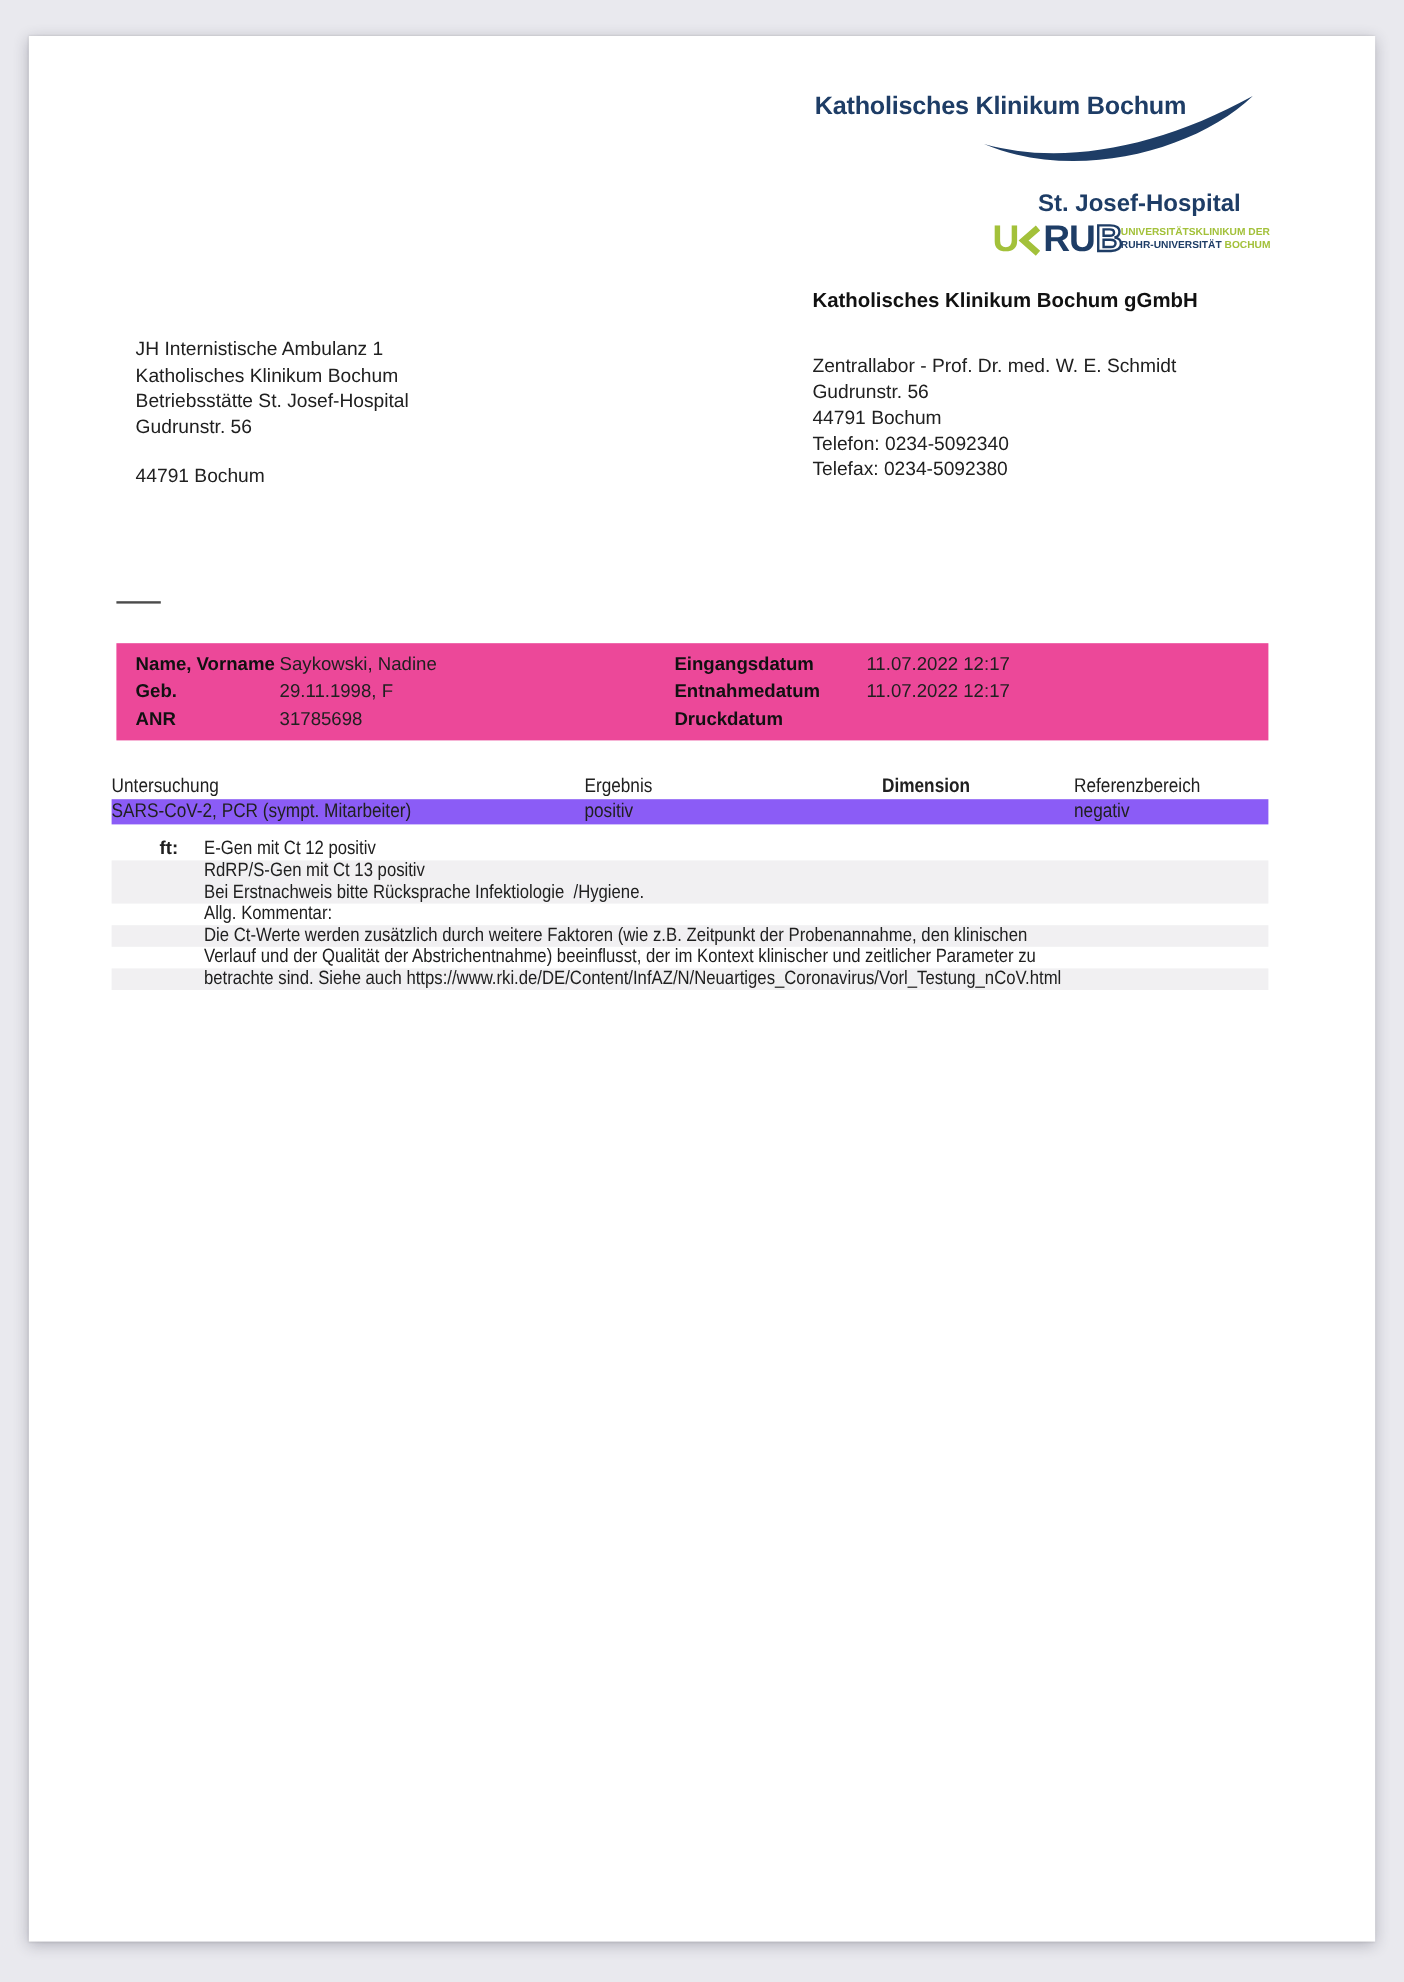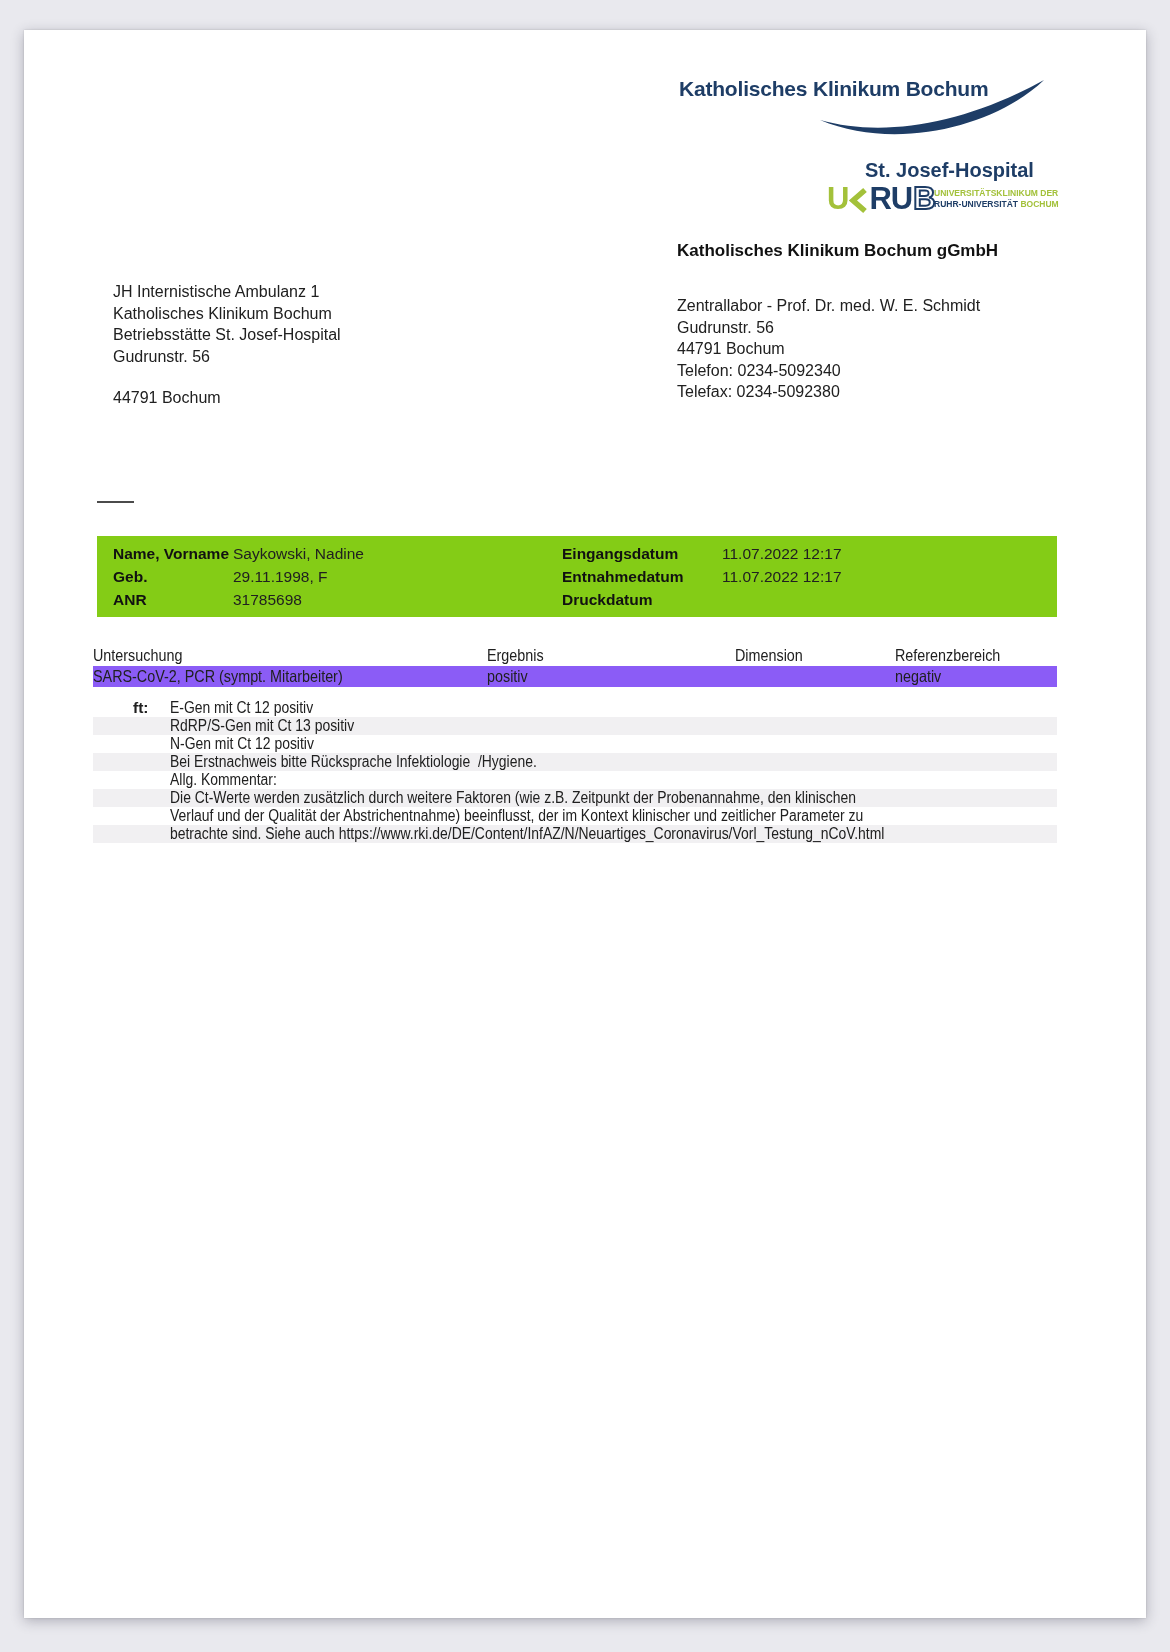--- a/index.html
+++ b/index.html
@@ -43,30 +43,30 @@
   .uni-caption .green{color:var(--green);}
   
   .company-title{left:653px;top:211px;font-size:17px;font-weight:bold;color:#111;}
   .addr{font-size:16px;line-height:21.5px;color:#202020;}
   .recipient{left:89px;top:251px;}
   .recipient .city{margin-top:20px;}
   .lab{left:653px;top:265px;}
   
   .dash{left:73px;top:471px;width:37px;height:2px;background:#4b4b4b;}
   
-  .patient-box{left:73px;top:506px;width:960px;height:81px;background:#84cc16;}
+  .patient-box{left:73px;top:506px;width:960px;height:81px;background:#ec4899;}
   .patient-box span{position:absolute;font-size:15.5px;white-space:nowrap;}
   .pl{font-weight:bold;color:#111;}
   
   .cond{display:inline-block;transform:scaleX(.87);transform-origin:0 50%;white-space:pre;}
   .res-header{left:69px;top:615px;width:964px;height:20px;font-size:16.5px;line-height:20px;}
   .res-row{left:69px;top:636px;width:964px;height:21px;font-size:16.5px;line-height:21px;background:#8b5cf6;}
   .c0{position:absolute;left:0;}
   .c1{position:absolute;left:394px;}
-  .c2{position:absolute;left:642px;}
+  .c2{position:absolute;left:642px;font-weight:bold;}
   .c3{position:absolute;left:802px;}
   
   .footnotes{left:69px;top:669px;width:964px;font-size:16px;}
   .fn-row{position:relative;height:18px;line-height:18px;}
   .fn-row.stripe{background:#f1f0f2;}
   .fn-label{position:absolute;left:0;font-weight:bold;font-size:15.5px;margin-left:40px;}
   .fn-text{position:absolute;left:77px;}
 </style>
 </head>
 <body>
@@ -143,23 +143,20 @@
   </div>
 
   <div class="abs footnotes">
     <div class="fn-row">
       <span class="fn-label">ft:</span>
       <span class="fn-text"><span class="cond">E-Gen mit Ct 12 positiv</span></span>
     </div>
     <div class="fn-row stripe">
       <span class="fn-text"><span class="cond">RdRP/S-Gen mit Ct 13 positiv</span></span>
     </div>
-    <div class="fn-row">
-      <span class="fn-text"><span class="cond">N-Gen mit Ct 12 positiv</span></span>
-    </div>
     <div class="fn-row stripe">
       <span class="fn-text"><span class="cond">Bei Erstnachweis bitte Rücksprache Infektiologie  /Hygiene.</span></span>
     </div>
     <div class="fn-row">
       <span class="fn-text"><span class="cond">Allg. Kommentar:</span></span>
     </div>
     <div class="fn-row stripe">
       <span class="fn-text"><span class="cond">Die Ct-Werte werden zusätzlich durch weitere Faktoren (wie z.B. Zeitpunkt der Probenannahme, den klinischen</span></span>
     </div>
     <div class="fn-row">

